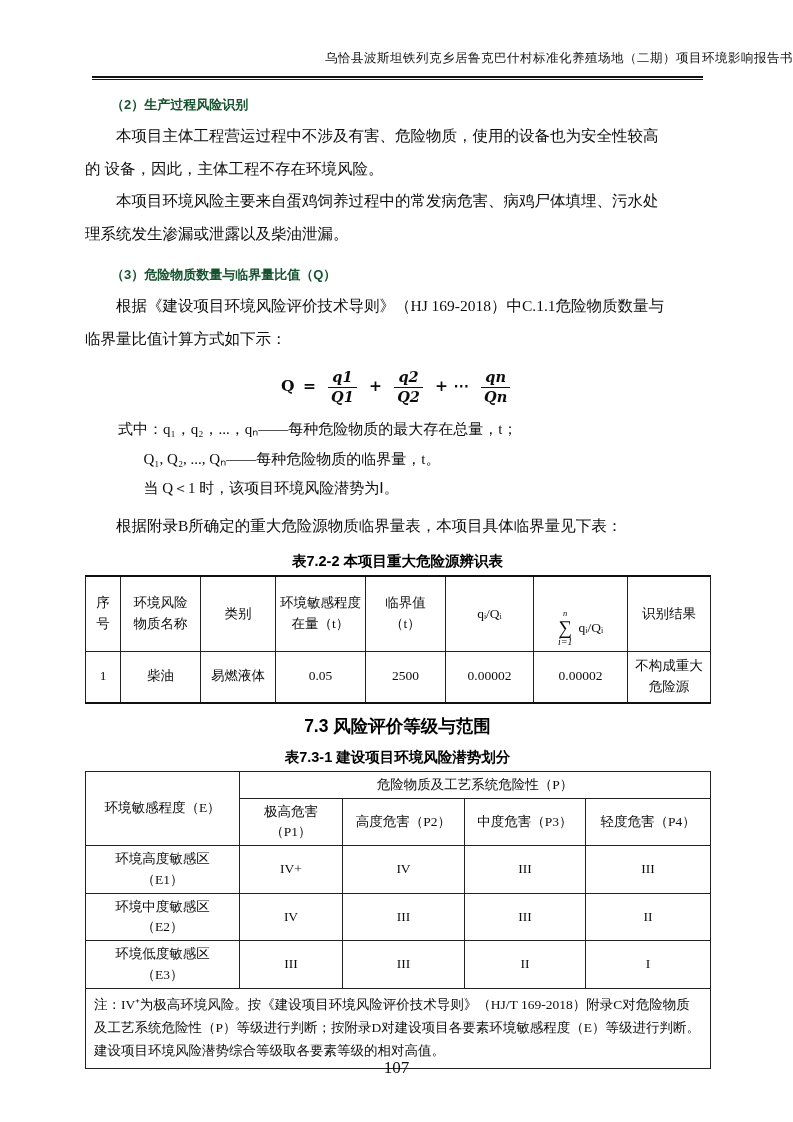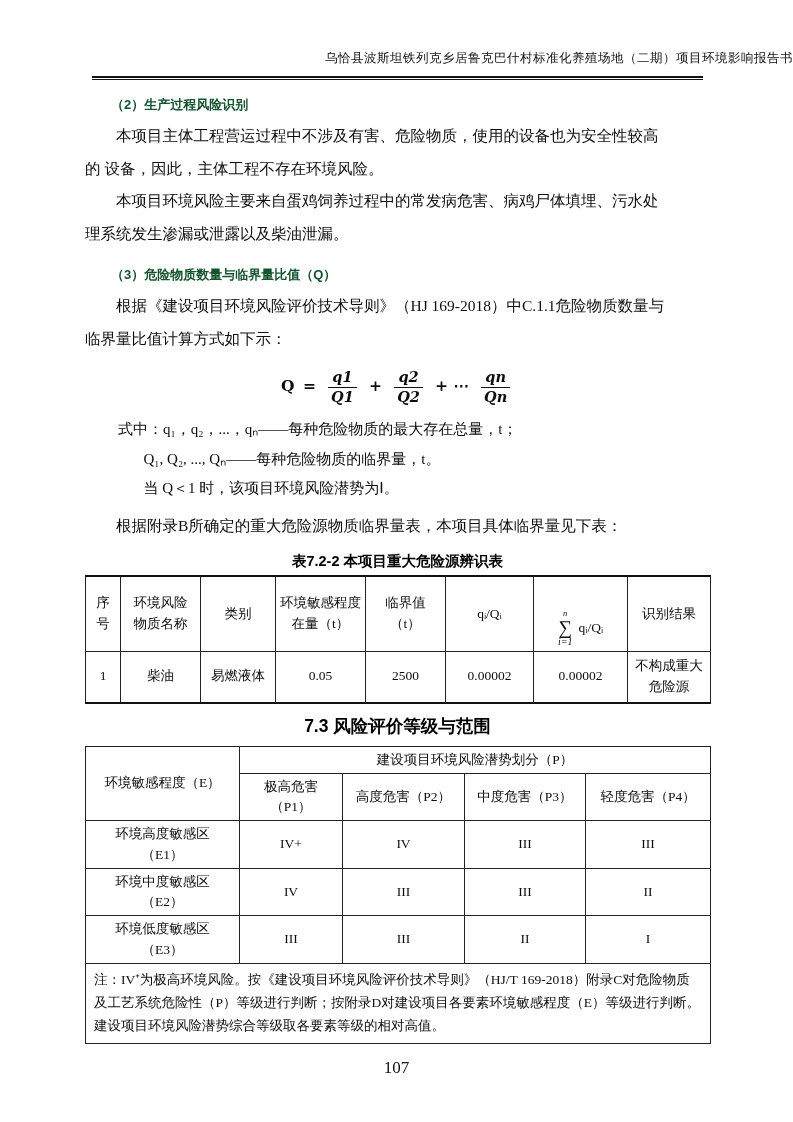--- a/index.html
+++ b/index.html
@@ -250,32 +250,33 @@
         <td>0.00002</td>
         <td>0.00002</td>
         <td>不构成重大
 危险源</td>
       </tr>
     </tbody>
       </table>
 
     <div class="h-section">7.3 风险评价等级与范围</div>
 
+    <div class="table-title">表7.3-1 建设项目环境风险潜势划分</div>
     <table class="t731">
       <colgroup>
         <col style="width:154px">
           <col style="width:103px">
           <col style="width:122px">
           <col style="width:121px">
           <col style="width:125px">
       </colgroup>
       <tbody>
           <tr class="hr1">
         <th rowspan="2">环境敏感程度（E）</th>
-        <th colspan="4">建设项目环境风险潜势划分（P）</th>
+        <th colspan="4">危险物质及工艺系统危险性（P）</th>
       </tr>
       <tr class="hr2">
         <th>极高危害
 （P1）</th>
         <th>高度危害（P2）</th>
         <th>中度危害（P3）</th>
         <th>轻度危害（P4）</th>
       </tr>
       <tr class="data">
         <td>环境高度敏感区

